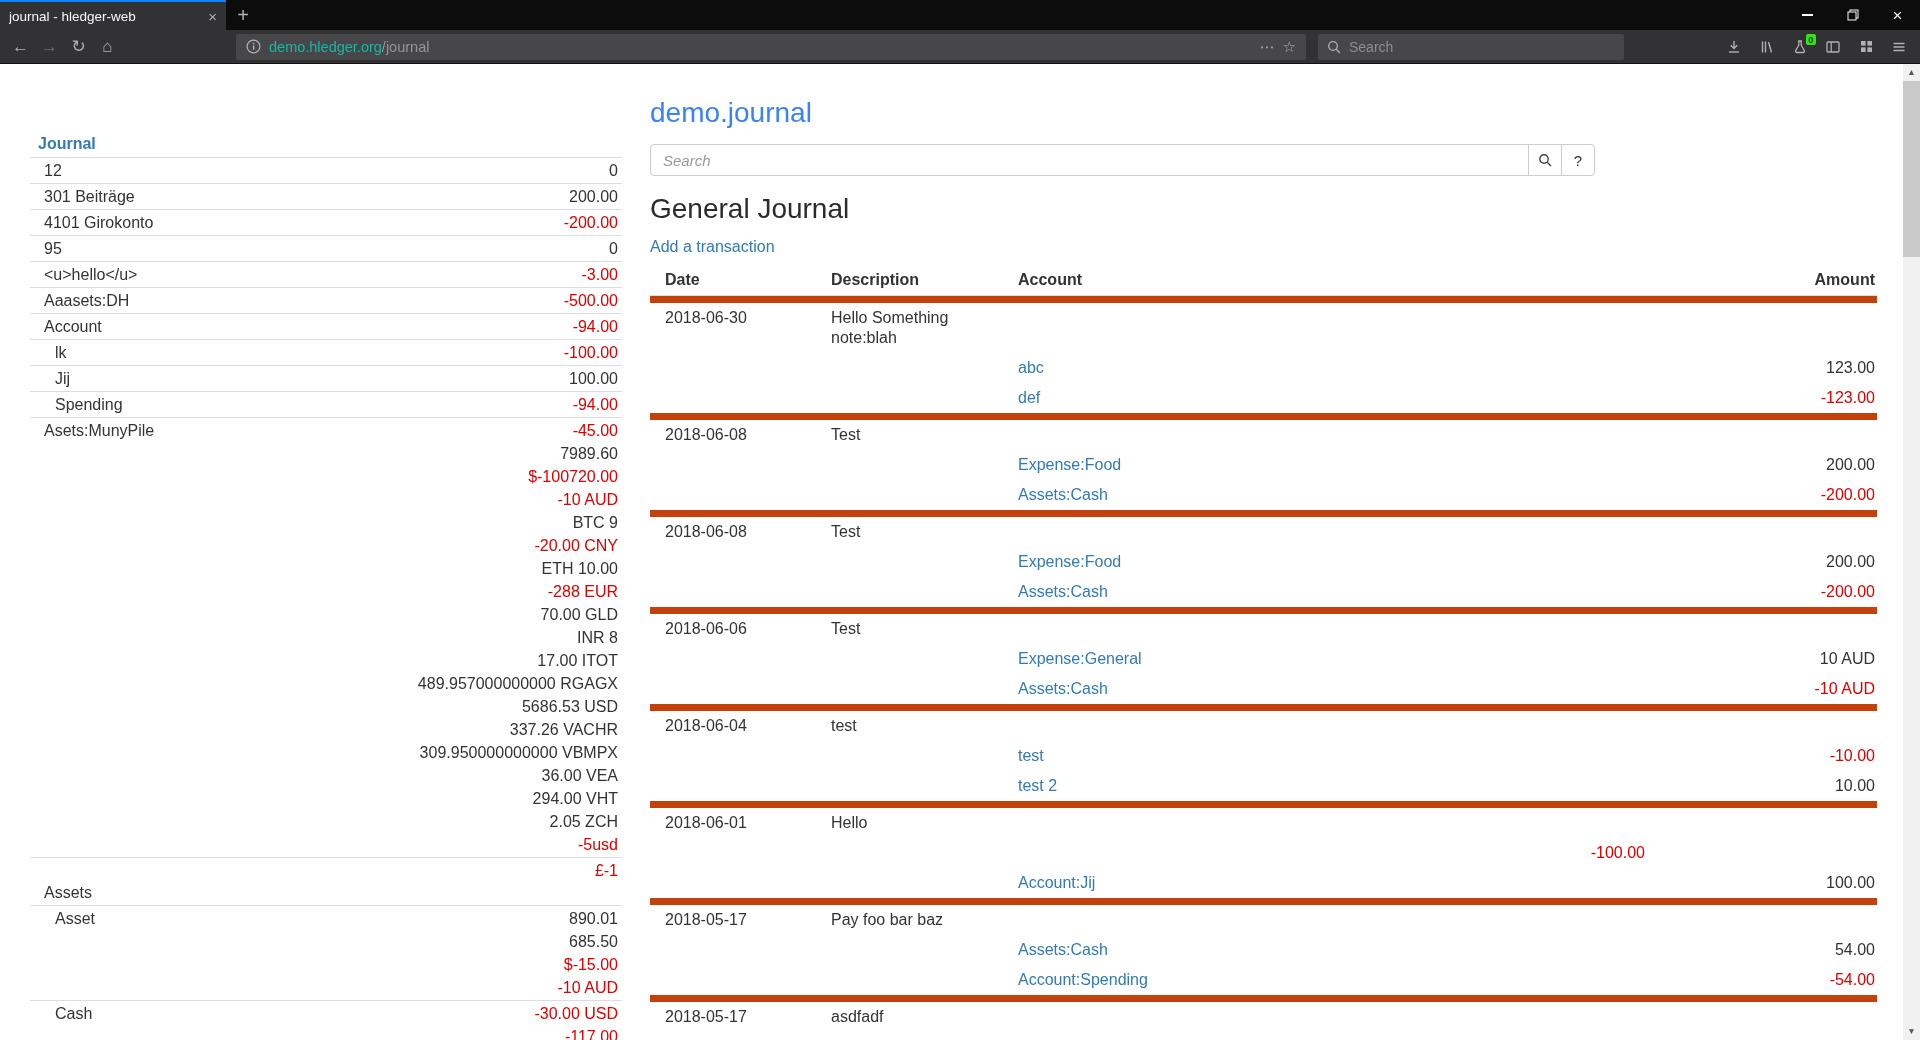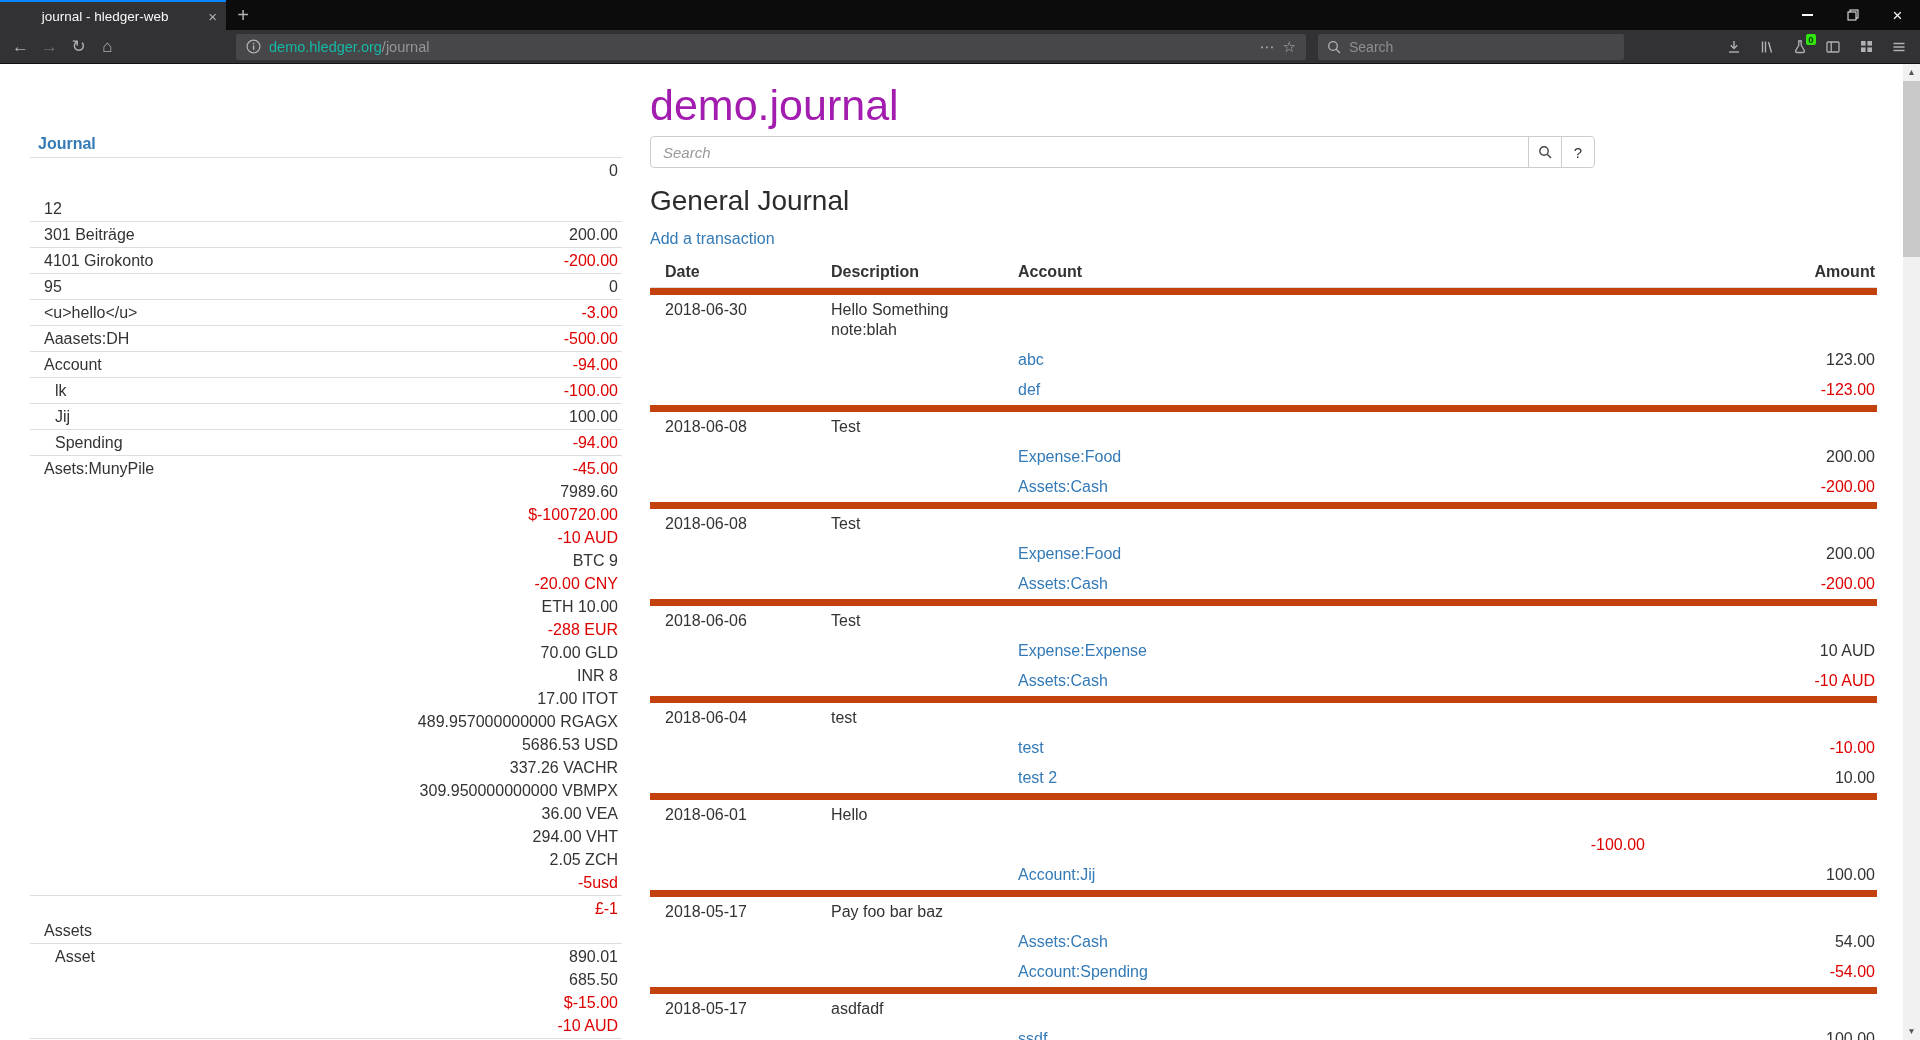--- a/index.html
+++ b/index.html
@@ -5,21 +5,21 @@
 <style>
   * { box-sizing: border-box; margin: 0; padding: 0; }
   html, body { width: 1920px; height: 1040px; overflow: hidden; background: #fff;
                font-family: "Liberation Sans", sans-serif; }
   :root { --blue:#337ab7; --neg:#dd0000; --stripe:#0a84ff; --badge:#30e60b; }
 
   
   .tabbar { height: 30px; background: #0c0c0d; display: flex; align-items: stretch; }
   .tab { width: 226px; background: #323234; border-top: 2px solid var(--stripe);
          display: flex; align-items: center; gap: 7px; padding: 0 9px; }
-  .tab-title { flex: 1; color: #f9f9fa; font-size: 13.5px; white-space: nowrap; overflow: hidden; text-align: center; }
+  .tab-title { flex: 1; color: #f9f9fa; font-size: 13.5px; white-space: nowrap; overflow: hidden; }
   .tab-close { color: #b1b1b3; font-size: 15px; line-height: 1; }
   .newtab { width: 34px; color: #b1b1b3; font-size: 20px; display: flex; align-items: center; justify-content: center; }
   .win { margin-left: auto; display: flex; }
   .winbtn { width: 45px; display: flex; align-items: center; justify-content: center; color: #f9f9fa; }
   .min-glyph { width: 11px; height: 1.5px; background: #f9f9fa; display: block; }
   .close-glyph { font-size: 17px; line-height: 1; }
 
   .navbar { height: 34px; background: #323234; display: flex; align-items: center;
             padding: 0 6px; border-bottom: 1px solid #111114; }
   .navbtn { width: 29px; height: 28px; display: flex; align-items: center; justify-content: center;
@@ -54,21 +54,21 @@
   .sidebar { position: absolute; left: 30px; top: 66px; width: 592px; font-size: 16px; }
   .sb-title { padding: 2px 4px 2px 8px; line-height: 23px; }
   .sb-title a { font-weight: bold; color: var(--blue); text-decoration: none; }
   .sb-row { display: flex; border-top: 1px solid #ddd; padding: 1px 0; }
   .sb-name { line-height: 23px; color: #333; text-decoration: none; }
   .sb-amts { margin-left: auto; text-align: right; padding-right: 4px; }
   .amt-line { line-height: 23px; }
   .neg { color: var(--neg); }
 
   .main { position: absolute; left: 650px; top: 0; width: 1227px; }
-  .main h1 { font-size: 43px; font-weight: 400; color: #a21caf; margin: 20px 0 0; line-height: 42px; }
+  .main h1 { font-size: 28px; font-weight: 400; color: #3b82f6; margin: 28px 0 0; line-height: 42px; }
   .search-row { display: flex; margin-top: 10px; width: 945px; height: 32px; }
   .search-input { flex: 1; border: 1px solid #ccc; border-radius: 4px 0 0 4px; padding: 0 12px;
                   font-size: 15px; font-family: inherit; color: #555; outline: none; }
   .search-input::placeholder { color: #999; font-style: italic; }
   .sbtn { width: 34px; border: 1px solid #ccc; background: #fff; margin-left: -1px;
           display: flex; align-items: center; justify-content: center; font-size: 15px; color: #333;
           font-family: inherit; cursor: pointer; }
   .sbtn.last { border-radius: 0 4px 4px 0; }
   .main h2 { font-size: 28px; font-weight: 400; color: #2b2b2b; margin-top: 16px; line-height: 33px; }
   .addlink { display: inline-block; margin-top: 13px; color: var(--blue); font-size: 16px; text-decoration: none; }
@@ -186,21 +186,21 @@
 </div>
 
 <div class="page">
 
   <div class="sidebar">
     <div class="sb-title">
       <a href="#">Journal</a>
     </div>
     <div>
         <div class="sb-row">
-          <a class="sb-name" href="#" style="padding-left: 14px; margin-top: 38px;">12</a>
+          <a class="sb-name" href="#" style="padding-left: 14px;">12</a>
           <div class="sb-amts">
             <div class="amt-line">0</div>
           </div>
         </div>
         <div class="sb-row">
           <a class="sb-name" href="#" style="padding-left: 14px;">301 Beiträge</a>
           <div class="sb-amts">
             <div class="amt-line">200.00</div>
           </div>
         </div>
@@ -389,21 +389,21 @@
           <div class="txn">
             <div class="trow">
               <div class="tcell tc-date">2018-06-06</div>
               <div class="tcell">Test</div>
               <div class="tcell"></div>
               <div class="tcell tc-amt"></div>
             </div>
             <div class="trow">
               <div class="tcell tc-date"></div>
               <div class="tcell"></div>
-              <div class="tcell acct"><a href="#">Expense:Expense</a></div>
+              <div class="tcell acct"><a href="#">Expense:General</a></div>
               <div class="tcell tc-amt">10 AUD</div>
             </div>
             <div class="trow">
               <div class="tcell tc-date"></div>
               <div class="tcell"></div>
               <div class="tcell acct"><a href="#">Assets:Cash</a></div>
               <div class="tcell tc-amt neg">-10 AUD</div>
             </div>
           </div>
           <div class="txn">

